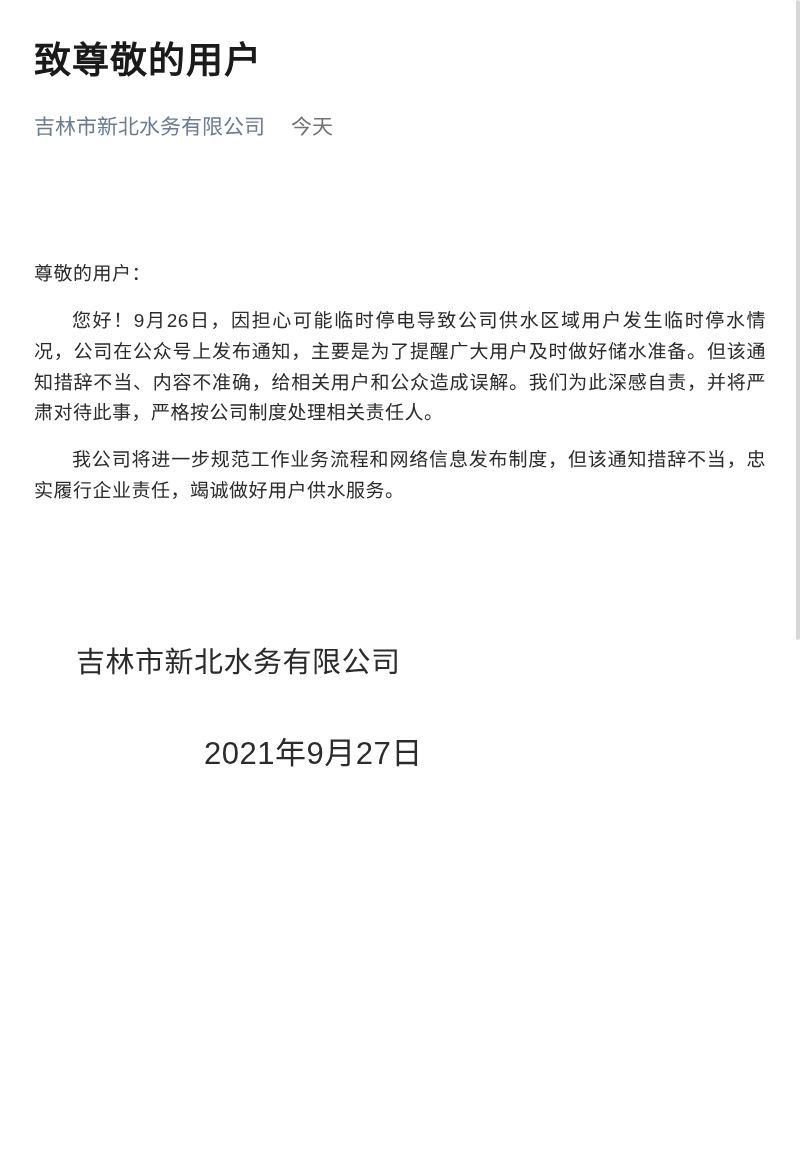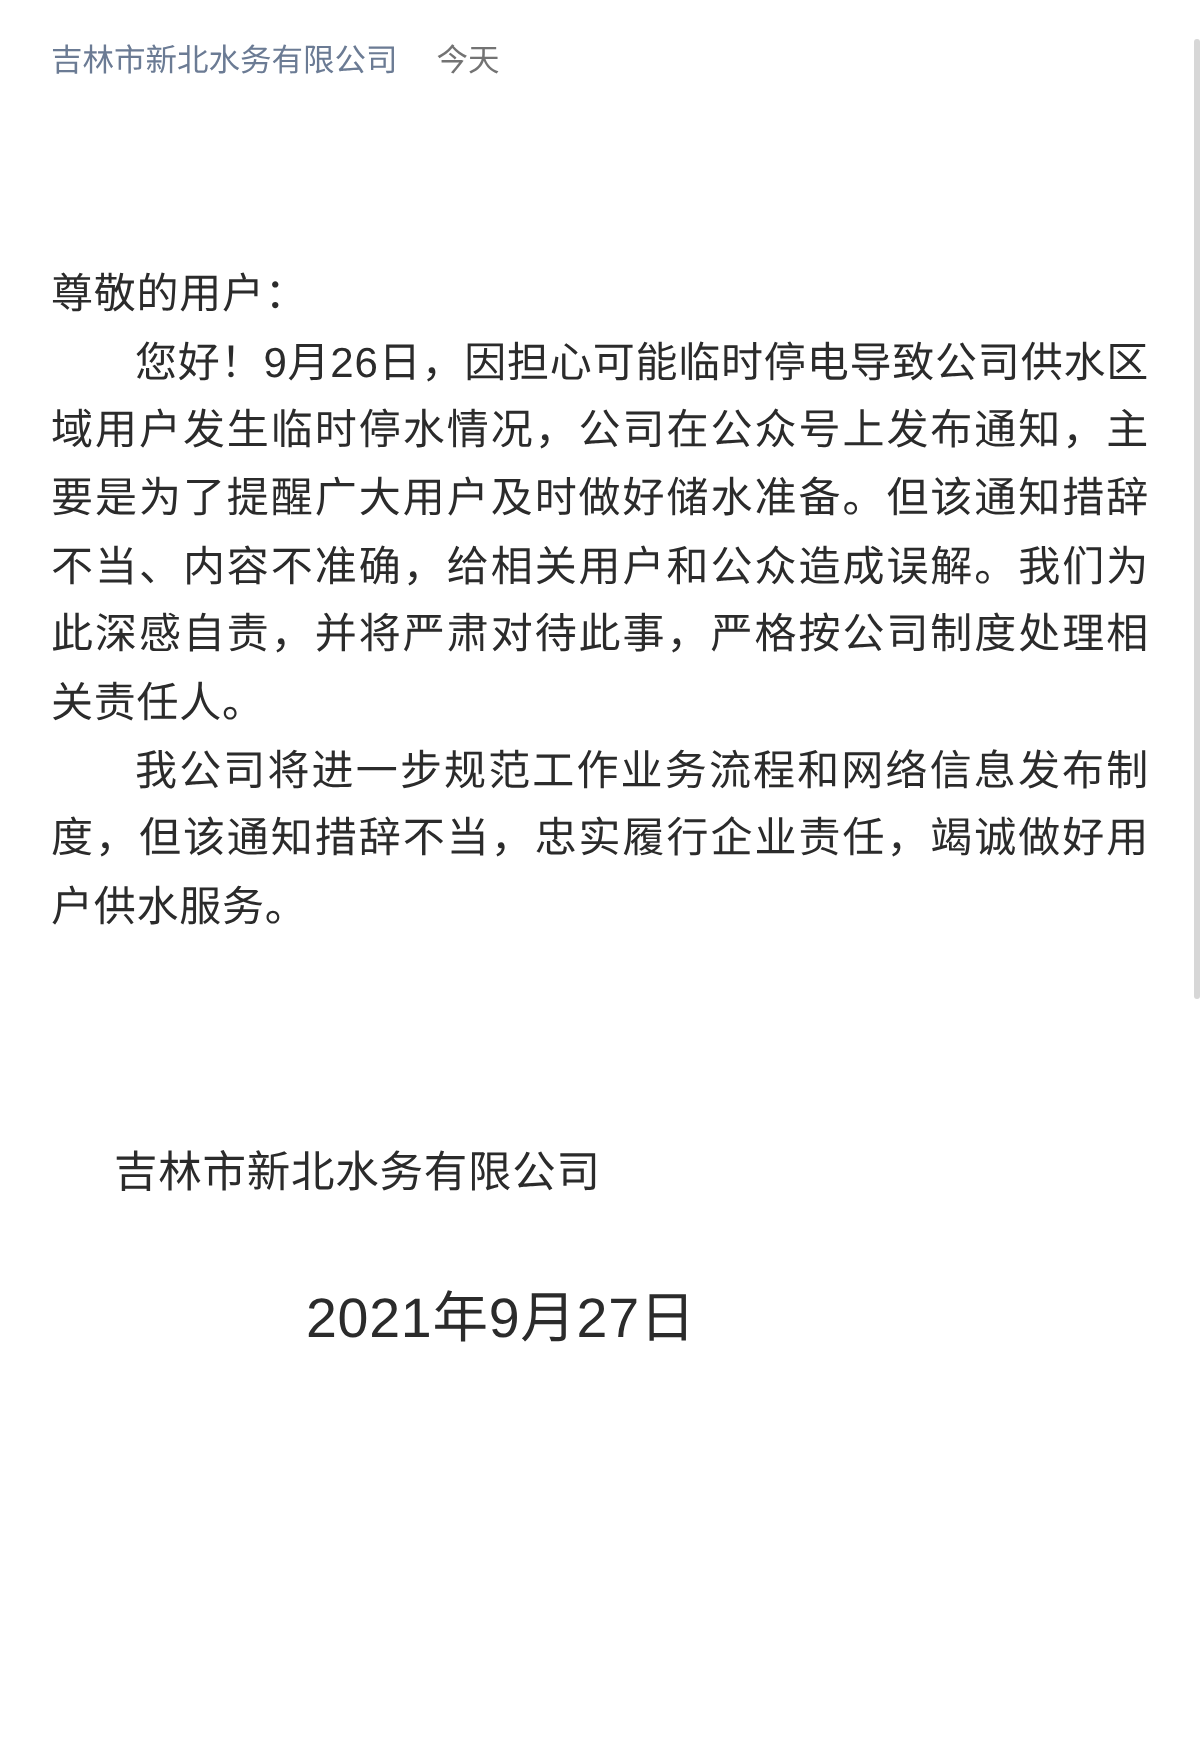--- a/index.html
+++ b/index.html
@@ -42,46 +42,46 @@
   .meta-account {
     color: #6b7b94;
   }
   .meta-date {
     color: #737373;
   }
   .body-block {
     margin-top: 118px;
   }
   .para {
-    font-size: 28px;
+    font-size: 19px;
     line-height: 1.62;
     color: #2b2b2b;
     letter-spacing: 0.5px;
     margin: 0;
     text-align: justify;
     text-justify: inter-ideograph;
   }
   .para.indent {
     text-indent: 2em;
   }
   .para + .para {
-    margin-top: 0px;
+    margin-top: 16px;
   }
   .signature-block {
     margin-top: 132px;
   }
   .sign-company {
     font-size: 29px;
     line-height: 1.6;
     color: #2b2b2b;
     letter-spacing: 0.5px;
     padding-left: 42px;
   }
   .sign-date {
-    font-size: 37px;
+    font-size: 31px;
     line-height: 1.6;
     color: #2b2b2b;
     letter-spacing: 0.5px;
     margin-top: 44px;
     padding-left: 170px;
   }
   .scroll-rail {
     position: absolute;
     top: 0;
     right: 0;
@@ -97,20 +97,21 @@
     height: 640px;
     background: #d7d7d7;
     border-radius: 2px;
   }
 </style>
 </head>
 <body>
 
 <div class="page">
 
+  <h1 class="article-title">致尊敬的用户</h1>
 
   <div class="meta-row">
     <span class="meta-account">吉林市新北水务有限公司</span>
     <span class="meta-date">今天</span>
   </div>
 
   <div class="body-block">
     <p class="para">尊敬的用户：</p>
     <p class="para indent">您好！9月26日，因担心可能临时停电导致公司供水区域用户发生临时停水情况，公司在公众号上发布通知，主要是为了提醒广大用户及时做好储水准备。但该通知措辞不当、内容不准确，给相关用户和公众造成误解。我们为此深感自责，并将严肃对待此事，严格按公司制度处理相关责任人。</p>
     <p class="para indent">我公司将进一步规范工作业务流程和网络信息发布制度，但该通知措辞不当，忠实履行企业责任，竭诚做好用户供水服务。</p>

